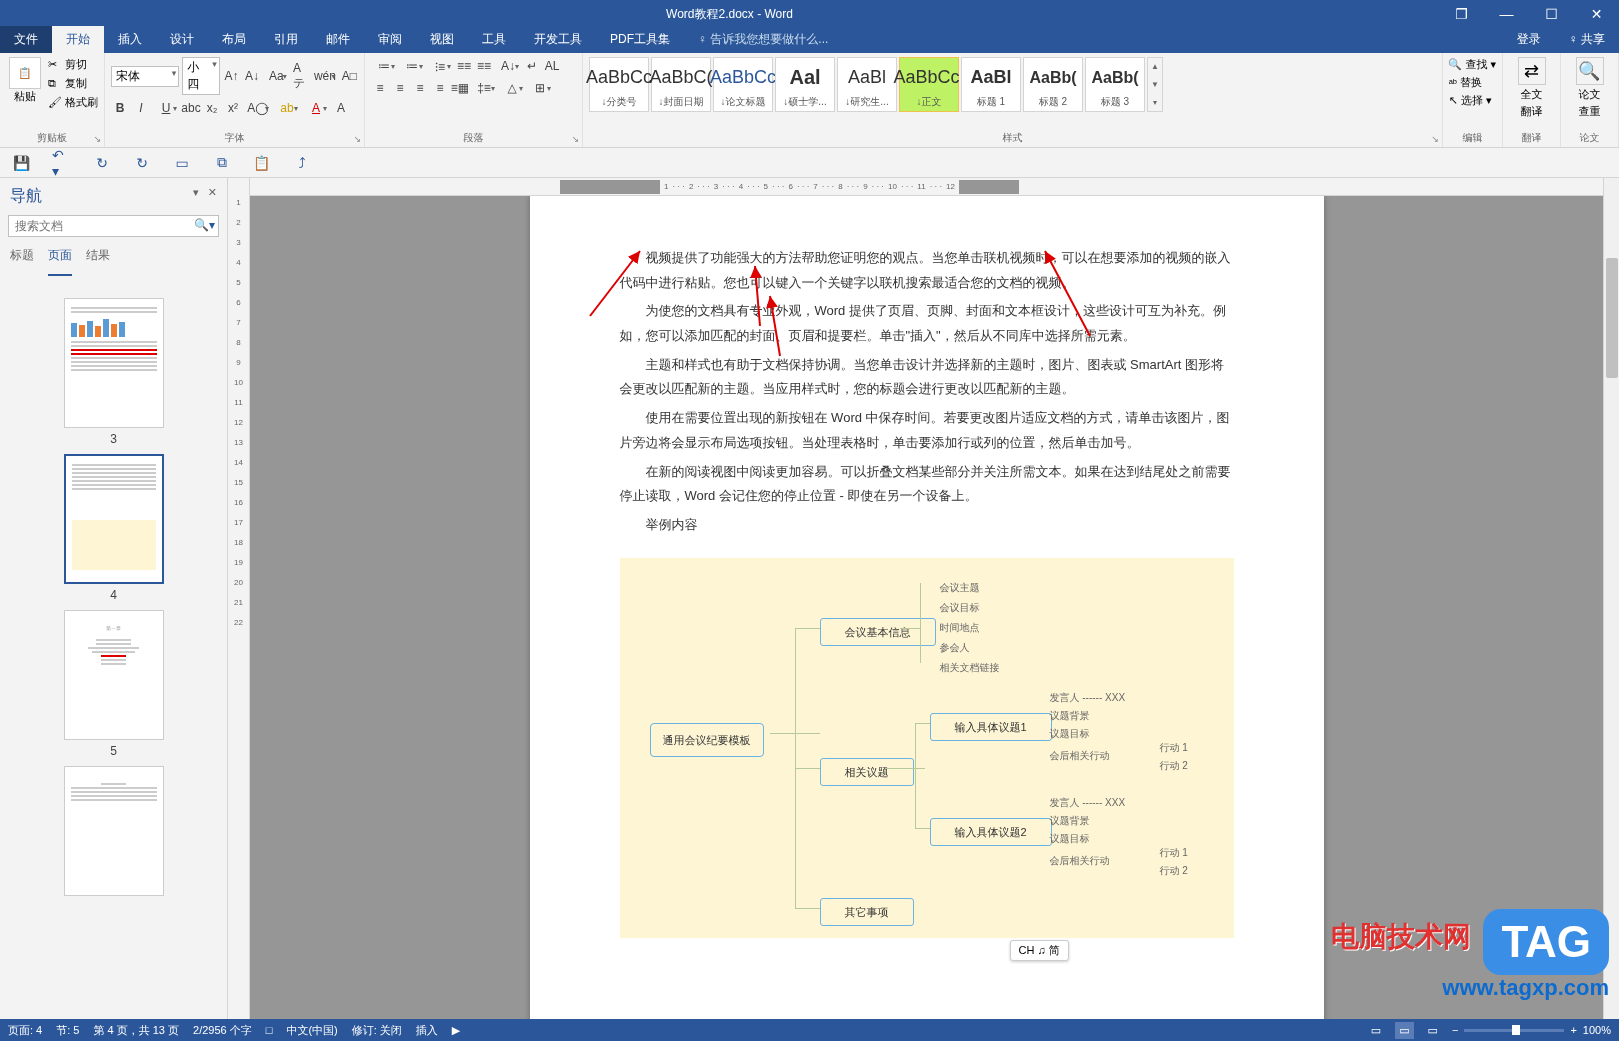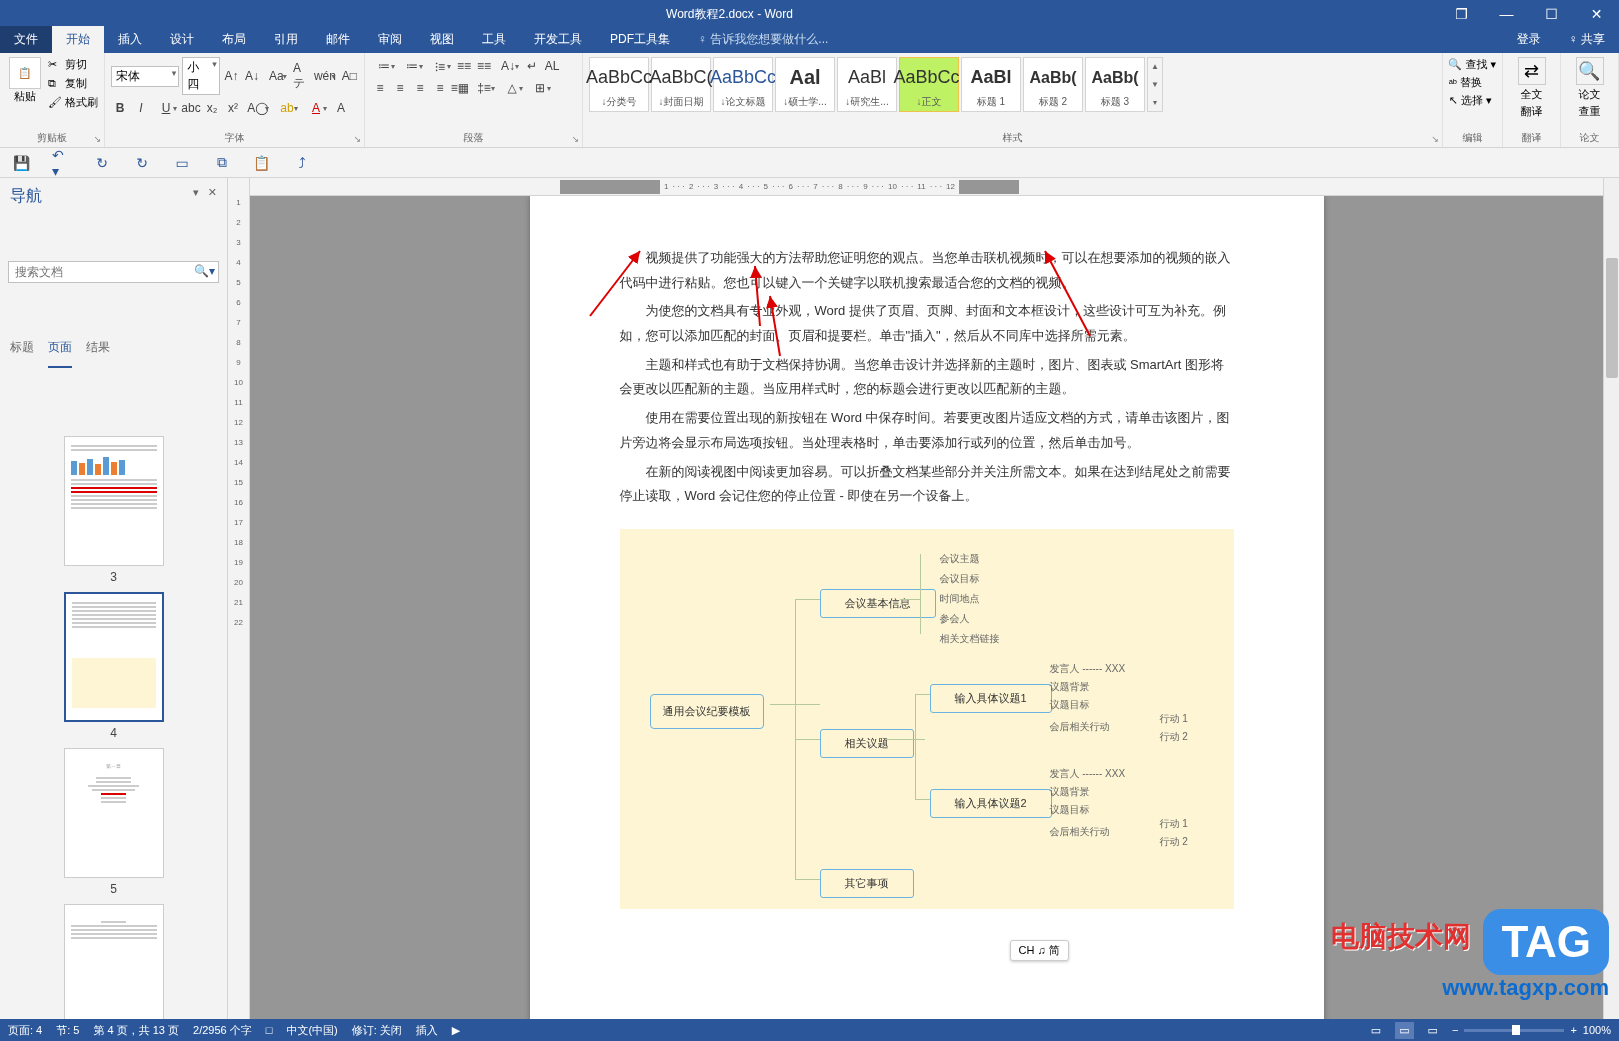--- a/index.html
+++ b/index.html
@@ -66,21 +66,21 @@
 .bigbtn .ic { width: 28px; height: 28px; border: 1px solid #ccc; display: flex; align-items: center; justify-content: center; font-size: 18px; }
 
 
 .qat2 { height: 30px; background: #f3f3f3; border-bottom: 1px solid #d4d4d4; display: flex; align-items: center; gap: 20px; padding: 0 12px; }
 .qat2 .q { width: 20px; height: 20px; display: flex; align-items: center; justify-content: center; color: #2b579a; font-size: 14px; }
 
 
 .main { display: flex; height: calc(1041px - 28px - 25px - 95px - 30px - 22px); }
 
 
-.navpane { width: 228px; background: #f3f3f3; border-right: 1px solid #d4d4d4; display: flex; flex-direction: column; gap: 46px; }
+.navpane { width: 228px; background: #f3f3f3; border-right: 1px solid #d4d4d4; display: flex; flex-direction: column; }
 .navpane .hdr { display: flex; justify-content: space-between; padding: 8px 10px; font-size: 16px; color: #2b579a; }
 .navpane .search { margin: 0 8px; position: relative; }
 .navpane .search input { width: 100%; padding: 3px 24px 3px 6px; border: 1px solid #c0c0c0; font-size: 12px; }
 .navpane .search .ic { position: absolute; right: 4px; top: 3px; color: #2b579a; font-size: 12px; }
 .navpane .tabs { display: flex; gap: 14px; padding: 10px; font-size: 12px; }
 .navpane .tabs .t { color: #666; cursor: pointer; }
 .navpane .tabs .t.active { color: #2b579a; border-bottom: 2px solid #2b579a; padding-bottom: 10px; }
 .navpane .thumbs { flex: 1; overflow-y: auto; padding: 4px 0; }
 .thumb { width: 100px; height: 130px; background: #fff; border: 1px solid #ccc; margin: 8px auto 4px; padding: 6px; font-size: 4px; color: #999; overflow: hidden; }
 .thumb.sel { border: 2px solid #2b579a; }
@@ -469,20 +469,21 @@
             <line x1="60" y1="120" x2="110" y2="55" stroke="#d00" stroke-width="2" marker-end="url(#ah)"></line>
             <line x1="230" y1="130" x2="225" y2="70" stroke="#d00" stroke-width="2" marker-end="url(#ah)"></line>
             <line x1="250" y1="160" x2="240" y2="100" stroke="#d00" stroke-width="2" marker-end="url(#ah)"></line>
             <line x1="560" y1="140" x2="515" y2="55" stroke="#d00" stroke-width="2" marker-end="url(#ah)"></line>
           </svg>
           <p>视频提供了功能强大的方法帮助您证明您的观点。当您单击联机视频时，可以在想要添加的视频的嵌入代码中进行粘贴。您也可以键入一个关键字以联机搜索最适合您的文档的视频。</p>
           <p>为使您的文档具有专业外观，Word 提供了页眉、页脚、封面和文本框设计，这些设计可互为补充。例如，您可以添加匹配的封面、页眉和提要栏。单击"插入"，然后从不同库中选择所需元素。</p>
           <p>主题和样式也有助于文档保持协调。当您单击设计并选择新的主题时，图片、图表或 SmartArt 图形将会更改以匹配新的主题。当应用样式时，您的标题会进行更改以匹配新的主题。</p>
           <p>使用在需要位置出现的新按钮在 Word 中保存时间。若要更改图片适应文档的方式，请单击该图片，图片旁边将会显示布局选项按钮。当处理表格时，单击要添加行或列的位置，然后单击加号。</p>
           <p>在新的阅读视图中阅读更加容易。可以折叠文档某些部分并关注所需文本。如果在达到结尾处之前需要停止读取，Word 会记住您的停止位置 - 即使在另一个设备上。</p>
+          <p>举例内容</p>
 
           <div class="mindmap">
             <div class="mmroot" style="left:30px;top:165px">通用会议纪要模板</div>
 
             <div class="mmnode" style="left:200px;top:60px">会议基本信息</div>
             <div class="mmleaf" style="left:320px;top:20px">会议主题</div>
             <div class="mmleaf" style="left:320px;top:40px">会议目标</div>
             <div class="mmleaf" style="left:320px;top:60px">时间地点</div>
             <div class="mmleaf" style="left:320px;top:80px">参会人</div>
             <div class="mmleaf" style="left:320px;top:100px">相关文档链接</div>

